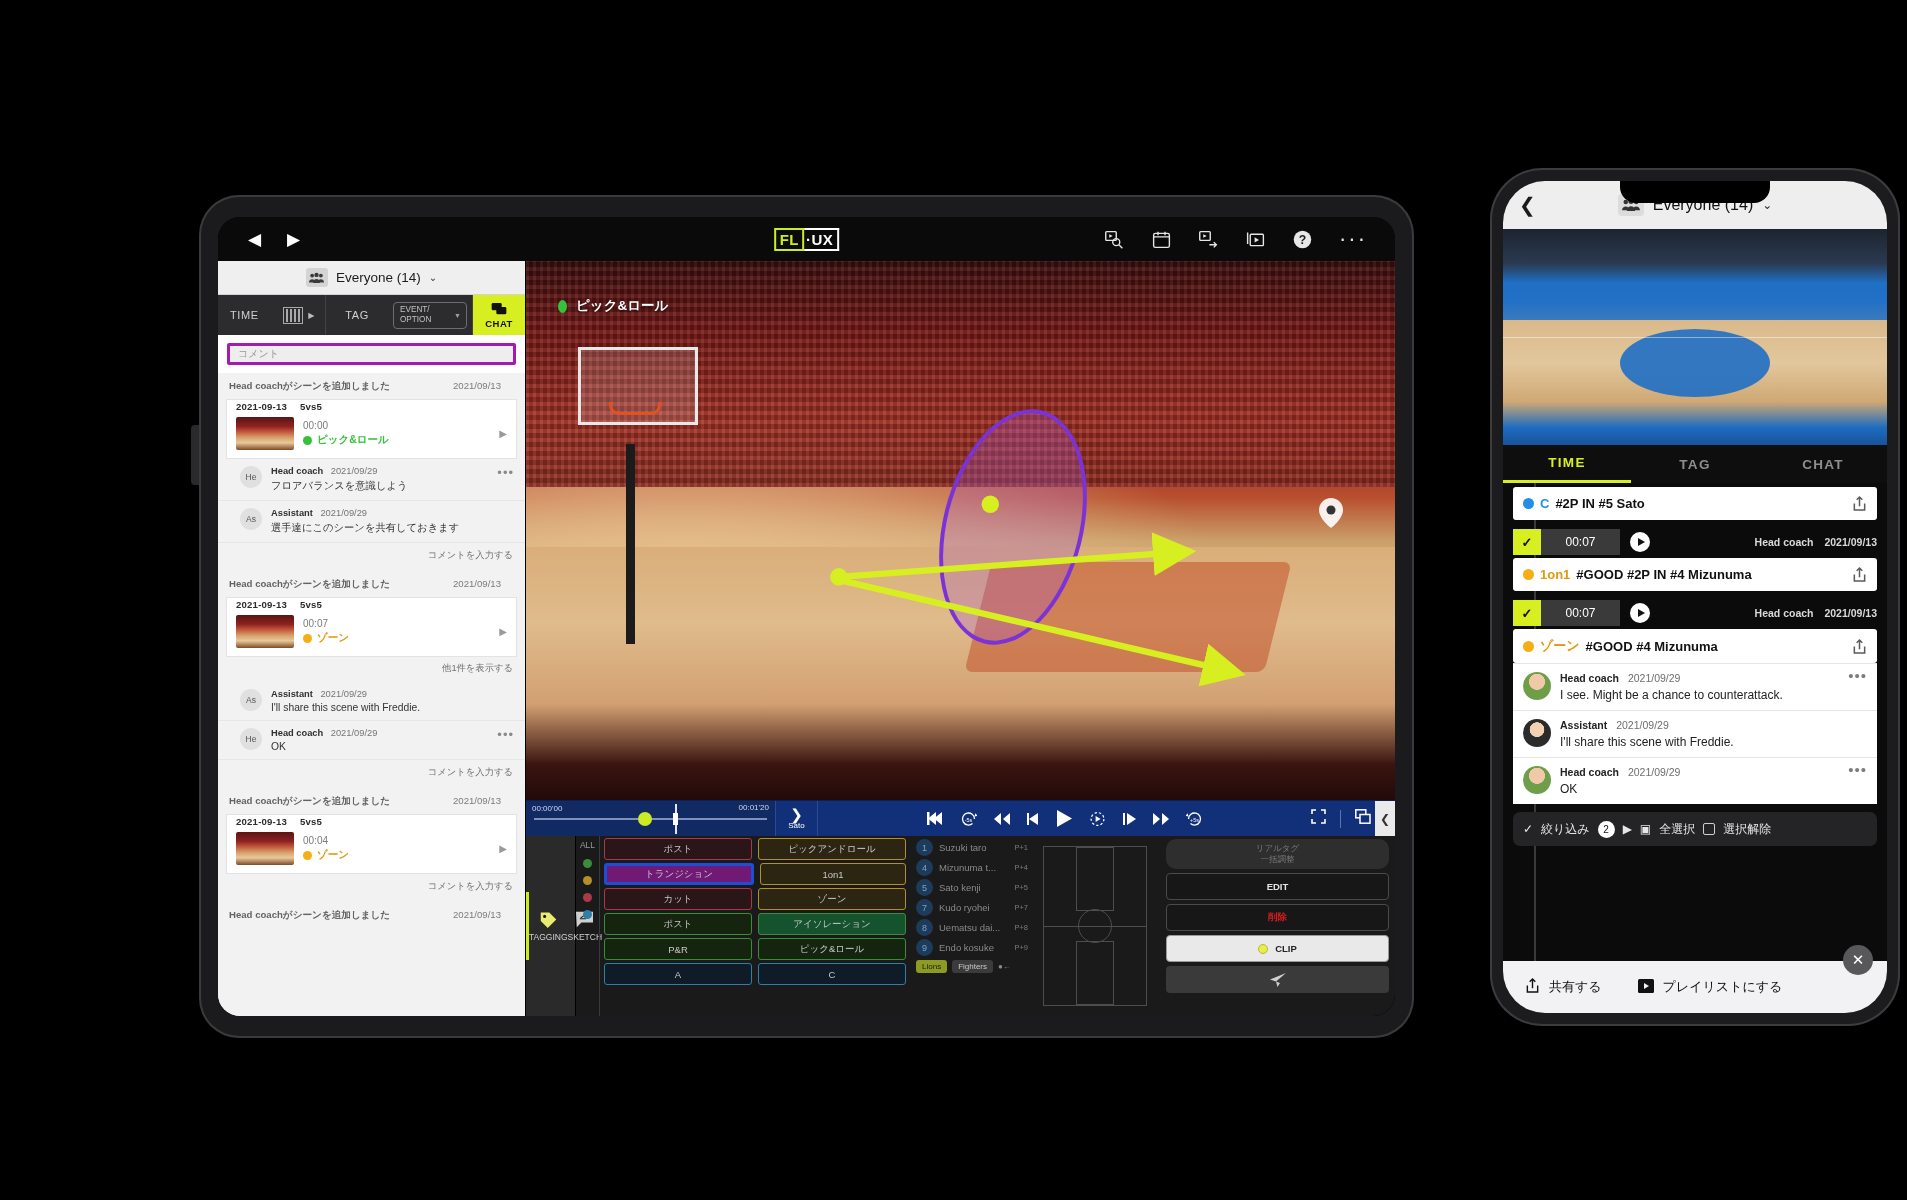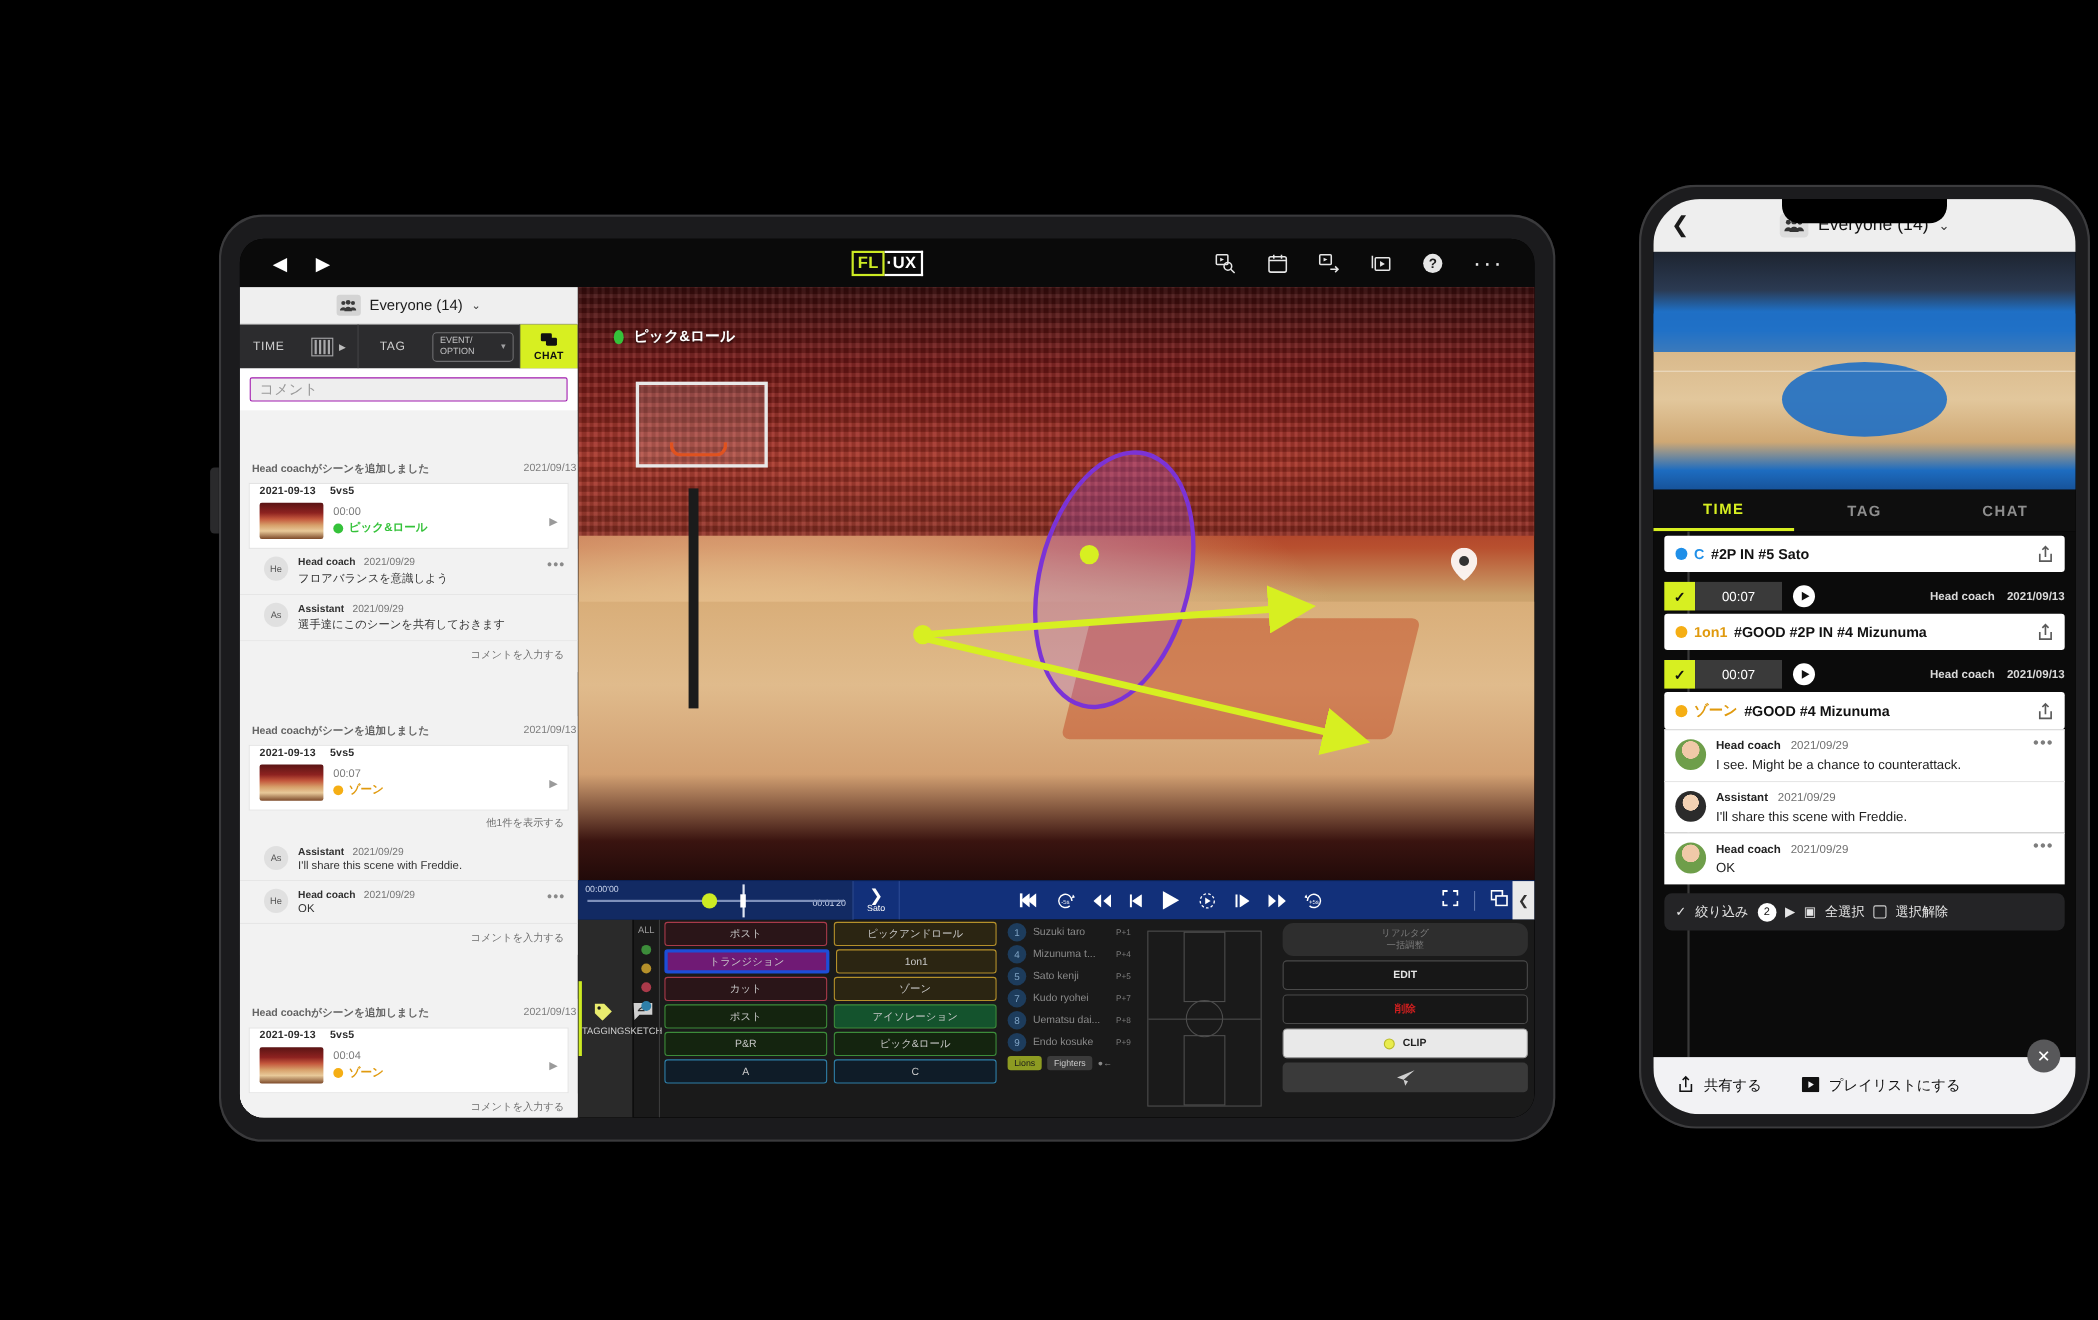--- a/index.html
+++ b/index.html
@@ -57,27 +57,27 @@
   .eo-box{ border:1px solid #6d6d70; border-radius:4px; height:27px; width:74px; display:flex;
            align-items:center; justify-content:space-between; padding:0 5px 0 6px; }
   .eo-box .eo-txt{ font-size:8.2px; line-height:10px; color:#c2c2c4; }
   .eo-box .eo-cv{ font-size:7px; color:#a0a0a2; }
   .ch-chat{ width:52px; background:#d7ef21; color:#111; display:flex; flex-direction:column;
             align-items:center; justify-content:center; gap:2px; }
   .ch-chat svg{ width:16px; height:14px; fill:#111; }
   .ch-chat .cl{ font-size:9.5px; font-weight:bold; letter-spacing:.4px; }
 
   .ch-inputwrap{ padding:8px 9px; background:#fff; }
-  .ch-input{ height:22px; background:#eeeeee; border:1px solid #a21caf; border-radius:2px;
-             font-size:13px; color:#9a9a9a; display:flex; align-items:center; padding:0 8px; }
+  .ch-input{ height:22px; background:#eeeeee; border:3px solid #a21caf; border-radius:2px;
+             font-size:10px; color:#9a9a9a; display:flex; align-items:center; padding:0 8px; }
 
   .ch-scroll{ flex:1; overflow:hidden; background:#f2f2f2; }
   .ch-group{ background:#f2f2f2; }
-  .ch-sysline{ display:flex; justify-content:space-between; padding:7px 1px 6px 11px;
-               font-size:9.6px; color:#636363; font-weight:bold;margin-top:40px; }
+  .ch-sysline{ display:flex; justify-content:space-between; padding:7px 24px 6px 11px;
+               font-size:9.6px; color:#636363; font-weight:bold; }
   .ch-sysline .dt{ font-weight:normal; color:#7c7c7c; }
   .scene-card{ background:#fff; margin:0 8px; border:1px solid #e3e3e3; padding:1px 9px 8px 9px;
                display:block; }
   .scene-head{ font-size:9.6px; font-weight:bold; color:#2b2b2b; letter-spacing:.2px; margin-bottom:5px; }
   .scene-head .mode{ margin-left:10px; }
   .scene-row{ display:flex; align-items:center; gap:9px; }
   .scene-thumb{ width:58px; height:33px; border-radius:2px; overflow:hidden; flex:0 0 58px;
       background:linear-gradient(180deg,#5a1414 0%,#8d2220 28%,#c4583d 45%,#d7a06a 62%,#e8c999 78%,#7d4a2a 100%); }
   .scene-meta{ flex:1; }
   .scene-time{ font-size:10px; color:#7a7a7a; }
@@ -128,21 +128,21 @@
   .arrow-svg{ position:absolute; inset:0; width:100%; height:100%; pointer-events:none; }
 
   .map-pin{ position:absolute; right:52px; top:44%; width:24px; height:30px; }
 
   
   .ctrlbar{ height:36px; background:#12307a; display:flex; align-items:stretch; flex:0 0 36px;
             border-top:1px solid #0b2154; }
   .seek{ width:250px; flex:0 0 250px; position:relative; background:#122a63;
          border-right:1px solid #2b4a94; }
   .seek .stime{ position:absolute; left:6px; top:3px; font-size:8px; color:#cfd8ef; }
-  .seek .etime{ position:absolute; right:6px; top:16px; font-size:8px; color:#cfd8ef; }
+  .seek .etime{ position:absolute; right:6px; top:2px; font-size:8px; color:#cfd8ef; }
   .seek .track{ position:absolute; left:8px; right:8px; top:17px; height:2px; background:#7e90bb; }
   .seek .knob{ position:absolute; left:112px; top:11px; width:14px; height:14px; border-radius:50%;
          background:#cdeb23; }
   .seek .mark{ position:absolute; left:147px; top:12px; width:5px; height:12px; background:#fff; }
   .seek .mark2{ position:absolute; left:149px; top:3px; width:1.5px; height:30px; background:#dfe5f3; }
   .nextbtn{ width:42px; flex:0 0 42px; display:flex; flex-direction:column; align-items:center;
          justify-content:center; color:#fff; border-right:1px solid #2b4a94; }
   .nextbtn .ch{ font-size:15px; line-height:13px; }
   .nextbtn .nx{ font-size:8px; }
   .transport{ flex:1; display:flex; align-items:center; justify-content:center; gap:17px; color:#fff; }

